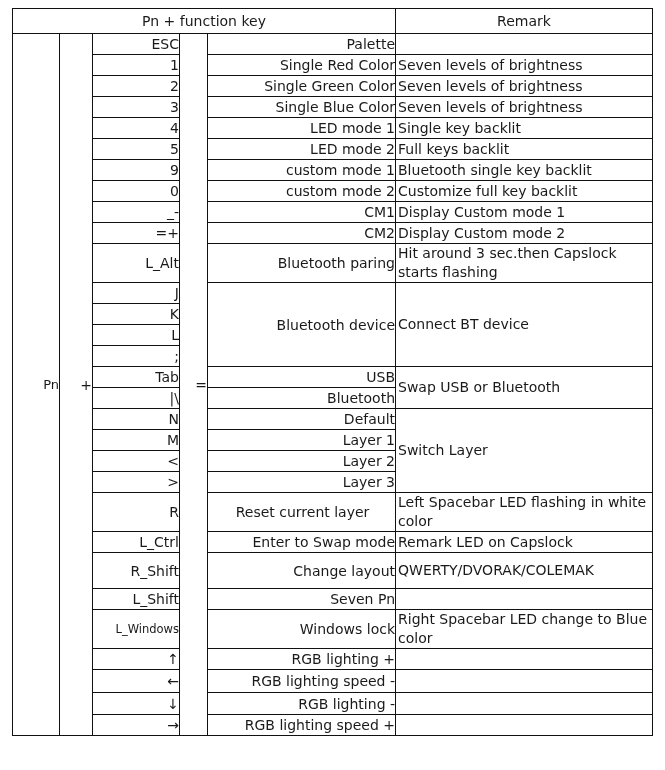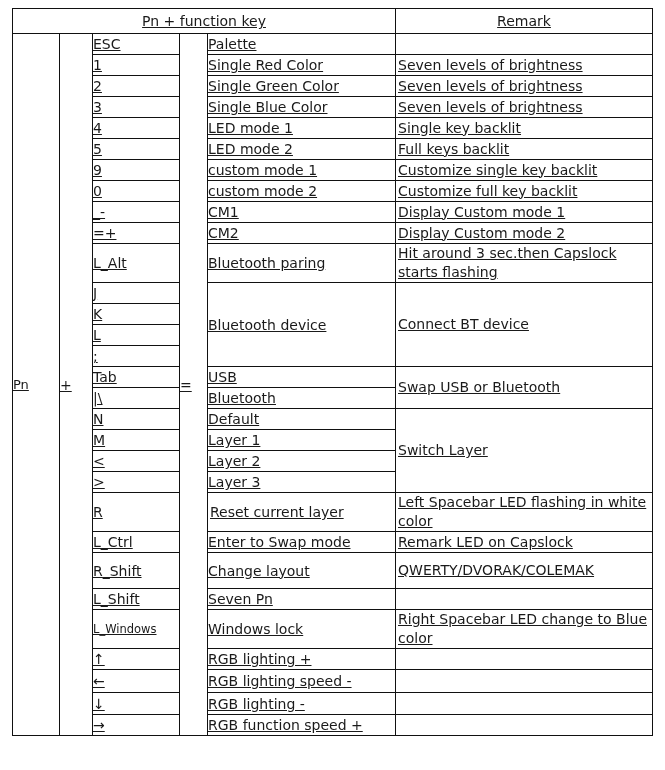--- a/index.html
+++ b/index.html
@@ -1,23 +1,23 @@
 <!DOCTYPE html>
 <html><head>
 <meta charset="utf-8">
 <style>
   html, body { margin:0; padding:0; background:#ffffff; }
   body { width:665px; height:770px; position:relative; overflow:hidden;
          font-family:"DejaVu Sans", sans-serif; color:#1a1a1a; }
   table { position:absolute; left:12px; top:8px; border-collapse:collapse;
-          table-layout:fixed; width:640px;text-decoration:underline; }
+          table-layout:fixed; width:640px; }
   td, th { border:1.3px solid #111; padding:0; font-weight:normal;
            font-size:14px; line-height:16px; overflow:hidden; white-space:nowrap; }
   th { height:24px; text-align:center; }
-  .c { text-align:left; }
+  .c { text-align:right; }
   .l { text-align:left; padding-left:2px; white-space:normal; line-height:19px;margin-top:10px; }
   .l2 { line-height:19px; }
   .sm { font-size:11.5px; }
   .big { font-size:13px; }
 </style>
 </head>
 <body>
 
 <table>
   <colgroup>
@@ -63,21 +63,21 @@
     <td class="l">Single key backlit</td>
   </tr>
   <tr style="height:21px">
     <td class="c">5</td>
     <td class="c">LED mode 2</td>
     <td class="l">Full keys backlit</td>
   </tr>
   <tr style="height:21px">
     <td class="c">9</td>
     <td class="c">custom mode 1</td>
-    <td class="l">Customize single key backlit</td>
+    <td class="l">Bluetooth single key backlit</td>
   </tr>
   <tr style="height:21px">
     <td class="c">0</td>
     <td class="c">custom mode 2</td>
     <td class="l">Customize full key backlit</td>
   </tr>
   <tr style="height:21px">
     <td class="c">_-</td>
     <td class="c">CM1</td>
     <td class="l">Display Custom mode 1</td>
@@ -127,21 +127,21 @@
   <tr style="height:21px">
     <td class="c">&lt;</td>
     <td class="c">Layer 2</td>
   </tr>
   <tr style="height:21px">
     <td class="c">&gt;</td>
     <td class="c">Layer 3</td>
   </tr>
   <tr style="height:39px">
     <td class="c">R</td>
-    <td class="c" style="text-align:left;padding-left:2px">Reset current layer</td>
+    <td class="c" style="text-align:center;padding-left:2px">Reset current layer</td>
     <td class="l l2">Left Spacebar LED flashing in white color</td>
   </tr>
   <tr style="height:21px">
     <td class="c">L_Ctrl</td>
     <td class="c">Enter to Swap mode</td>
     <td class="l">Remark LED on Capslock</td>
   </tr>
   <tr style="height:36px">
     <td class="c">R_Shift</td>
     <td class="c">Change layout</td>
@@ -167,17 +167,17 @@
     <td class="c">RGB lighting speed -</td>
     <td class="l"></td>
   </tr>
   <tr style="height:22px">
     <td class="c">↓</td>
     <td class="c">RGB lighting -</td>
     <td class="l"></td>
   </tr>
   <tr style="height:21px">
     <td class="c">→</td>
-    <td class="c">RGB function speed +</td>
+    <td class="c">RGB lighting speed +</td>
     <td class="l"></td>
   </tr>
 </tbody>
   </table>
 
 </body></html>

